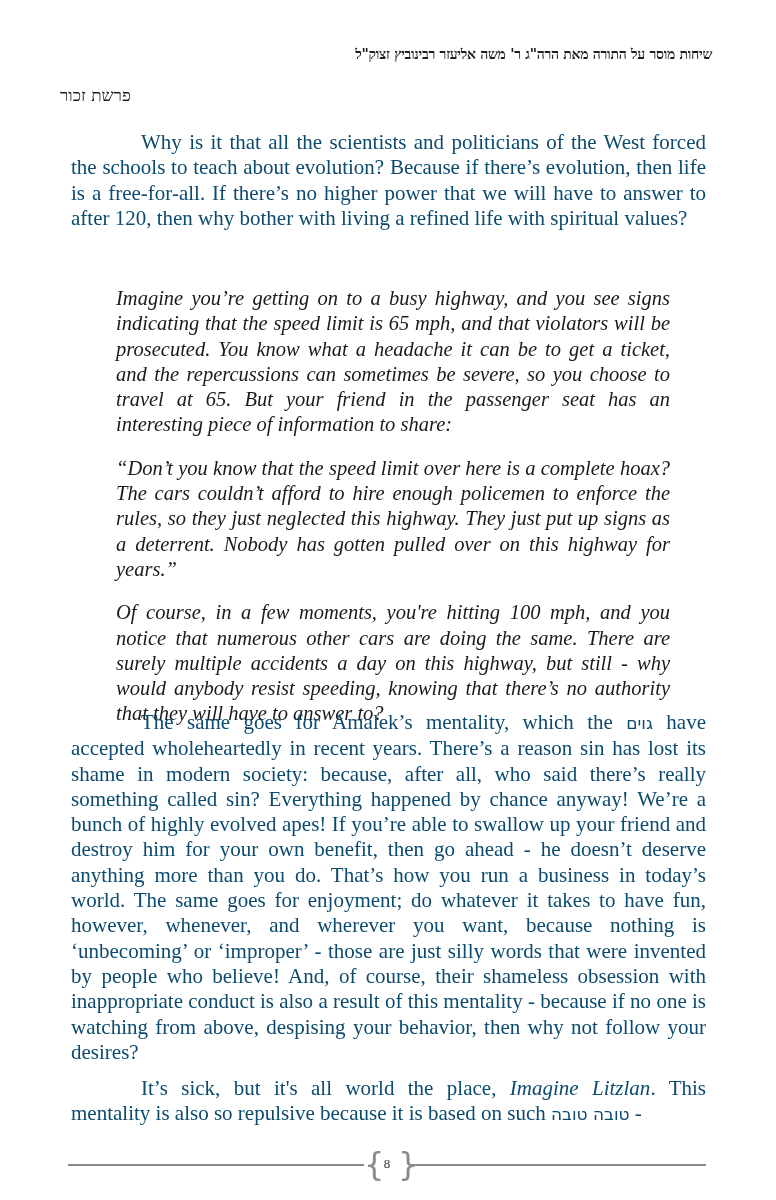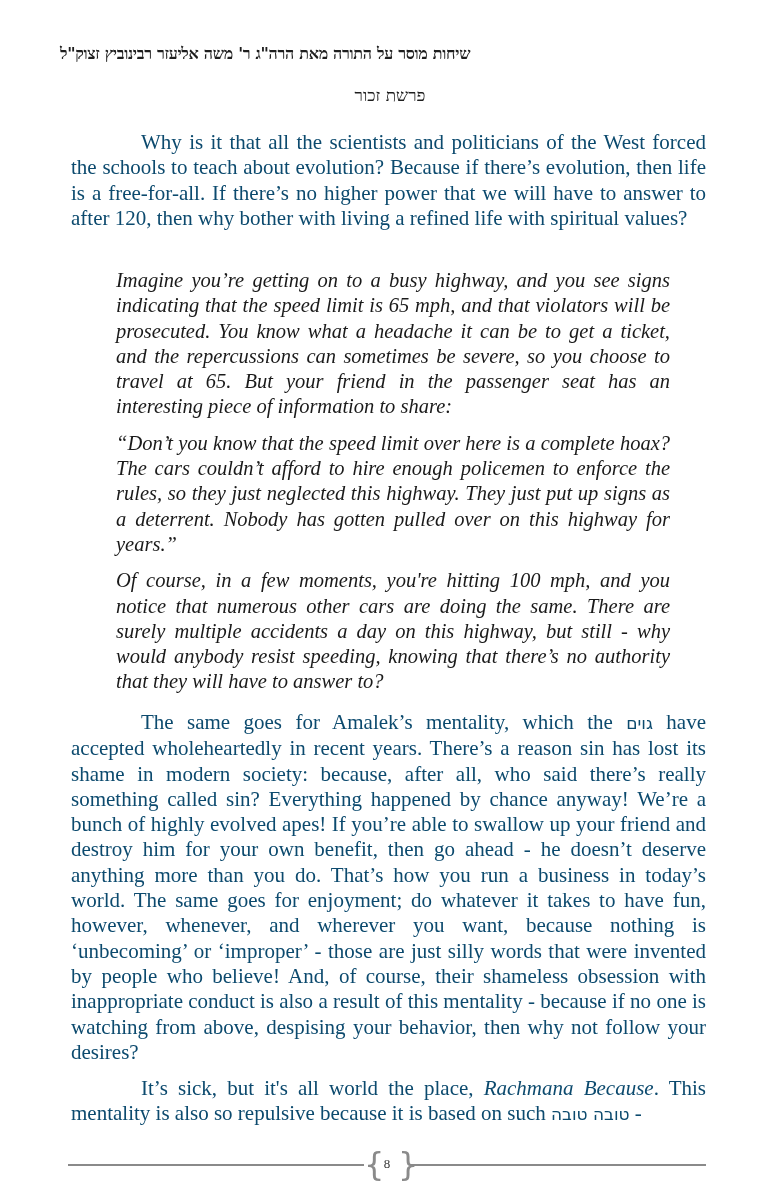--- a/index.html
+++ b/index.html
@@ -1,39 +1,39 @@
 <!DOCTYPE html>
 <html><head>
 <meta charset="utf-8">
 <style>
   html, body { margin: 0; padding: 0; background: #ffffff; }
   body { width: 776px; height: 1200px; position: relative; overflow: hidden; color: #1e1e1e; }
   .header-title {
     position: absolute; left: 60px; right: 64px; top: 40px;
-    text-align: left; direction: rtl;
-    font-family: "DejaVu Serif", serif; font-weight: bold; font-size: 16px; line-height: 28px;
+    text-align: right; direction: rtl;
+    font-family: "DejaVu Serif", serif; font-weight: bold; font-size: 14px; line-height: 28px;
     letter-spacing: -0.3px;
   }
   .header-sub {
     position: absolute; left: 60px; right: 56px; top: 82px;
-    text-align: center; direction: rtl;
+    text-align: left; direction: rtl;
     font-family: "DejaVu Serif", serif; font-size: 17px; line-height: 26px;
   }
   .body-text {
     position: absolute; left: 71px; width: 635px;
     font-family: "Liberation Serif", serif; font-size: 21px; line-height: 25.3px;
     text-align: justify; color: #0c4a6e;
   }
   .para { margin: 0; text-indent: 70px; }
   .quote {
     position: absolute; left: 116px; width: 554px;
     font-family: "Liberation Serif", serif; font-style: italic; font-size: 20.5px; line-height: 25.3px;
     text-align: justify; color: #1a1a1a;
   }
-  .quote p { margin: 0 0 11px 0; }
+  .quote p { margin: 18px 0 11px 0; }
   .he { font-family: "DejaVu Sans", sans-serif; font-size: 17px; unicode-bidi: isolate; direction: rtl; margin-top: 16px; }
   .it { font-style: italic; }
   .footer {
     position: absolute; left: 68px; width: 638px; top: 1147px; height: 36px;
   }
   .footer .rule-left { position: absolute; left: 0; top: 17px; width: 296px; height: 2px; background: #8a8a8a; }
   .footer .rule-right { position: absolute; right: 0; top: 17px; width: 296px; height: 2px; background: #8a8a8a; }
   .footer .brace {
     position: absolute; top: -3px; font-family: "DejaVu Sans", sans-serif; font-size: 32px; color: #8a8a8a; line-height: 40px;
   }
@@ -58,21 +58,21 @@
   <p>Imagine you’re getting on to a busy highway, and you see signs indicating that the speed limit is 65 mph, and that violators will be prosecuted. You know what a headache it can be to get a ticket, and the repercussions can sometimes be severe, so you choose to travel at 65. But your friend in the passenger seat has an interesting piece of information to share:</p>
   <p>“Don’t you know that the speed limit over here is a complete hoax? The cars couldn’t afford to hire enough policemen to enforce the rules, so they just neglected this highway. They just put up signs as a deterrent. Nobody has gotten pulled over on this highway for years.”</p>
   <p>Of course, in a few moments, you're hitting 100 mph, and you notice that numerous other cars are doing the same. There are surely multiple accidents a day on this highway, but still - why would anybody resist speeding, knowing that there’s no authority that they will have to answer to?</p>
 </div>
 
 <div class="body-text" style="top:710px;">
   <p class="para"><span>The same goes for Amalek’s mentality, which the </span><span class="he">גוים</span><span> have accepted wholeheartedly in recent years. There’s a reason sin has lost its shame in modern society: because, after all, who said there’s really something called sin? Everything happened by chance anyway! We’re a bunch of highly evolved apes! If you’re able to swallow up your friend and destroy him for your own benefit, then go ahead - he doesn’t deserve anything more than you do. That’s how you run a business in today’s world. The same goes for enjoyment; do whatever it takes to have fun, however, whenever, and wherever you want, because nothing is ‘unbecoming’ or ‘improper’ - those are just silly words that were invented by people who believe! And, of course, their shameless obsession with inappropriate conduct is also a result of this mentality - because if no one is watching from above, despising your behavior, then why not follow your desires?</span></p>
 </div>
 
 <div class="body-text" style="top:1076px;">
-  <p class="para"><span>It’s sick, but it's all world the place, </span><span class="it">Rachmana Because</span><span>. This mentality is also so repulsive because it is based on such </span><span class="he">טובה טובה</span><span> -</span></p>
+  <p class="para"><span>It’s sick, but it's all world the place, </span><span class="it">Imagine Litzlan</span><span>. This mentality is also so repulsive because it is based on such </span><span class="he">טובה טובה</span><span> -</span></p>
 </div>
 
 <div class="footer">
   <div class="rule-left"></div>
   <span class="brace brace-left">{</span>
   <span class="page-num">8</span>
   <span class="brace brace-right">}</span>
   <div class="rule-right"></div>
 </div>
 

